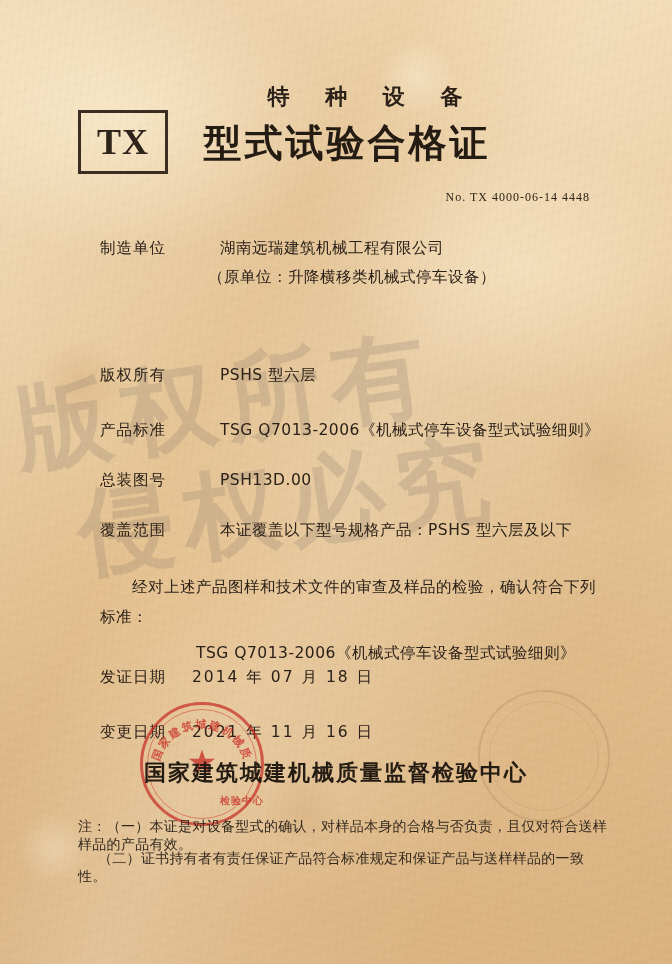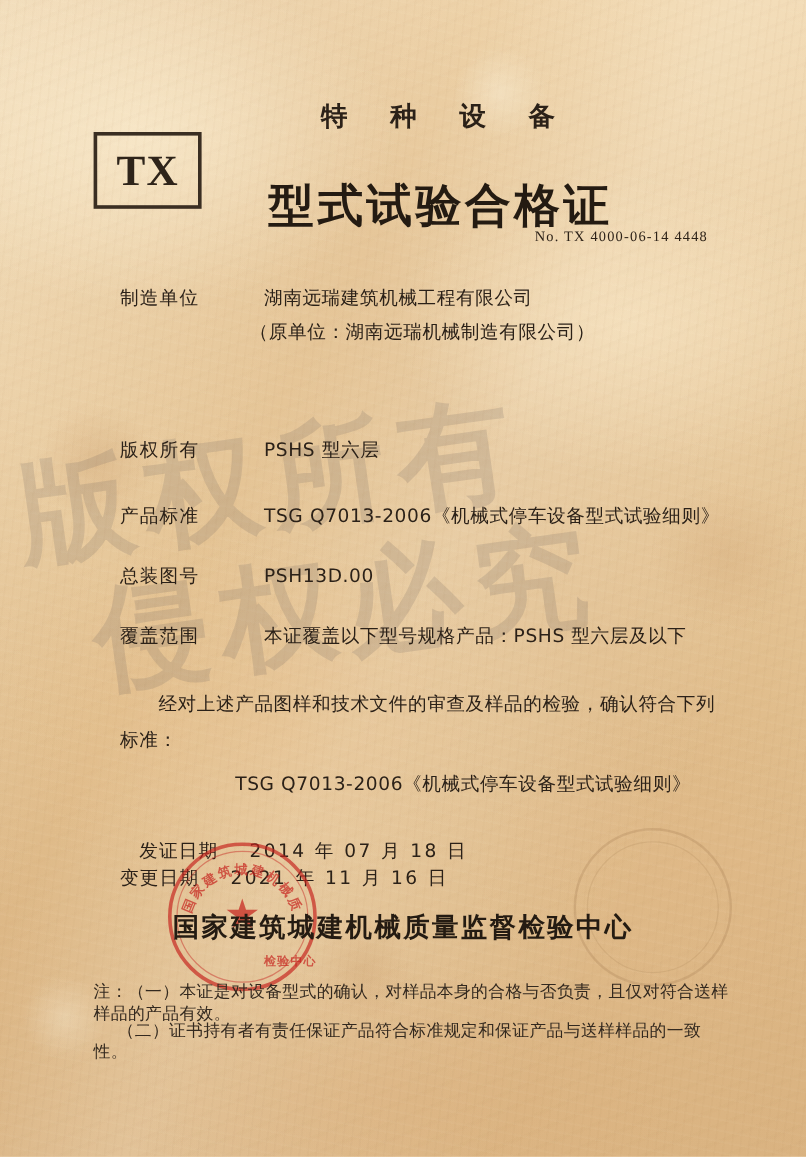--- a/index.html
+++ b/index.html
@@ -102,30 +102,29 @@
     text-align: center;
     font-family: "DejaVu Sans", sans-serif;
     font-weight: bold;
     font-size: 22px;
     letter-spacing: 14px;
     color: #2b2118;
     text-indent: 14px;
   }
   .title-main {
     position: absolute;
-    left: 192px;
+    left: 172px;
     top: 118px;
     width: 350px;
     text-align: center;
     font-family: "DejaVu Sans", sans-serif;
     font-weight: bold;
     font-size: 38px;
     letter-spacing: 3px;
     color: #241b12;
-    margin-top: 28px;
   }
 
   .cert-no {
     position: absolute;
     right: 82px;
     top: 190px;
     font-family: Liberation Serif, serif;
     font-size: 12px;
     letter-spacing: 1px;
     color: #2d2218;
@@ -187,21 +186,21 @@
   }
 
   .date-row {
     position: absolute;
     left: 100px;
     font-family: "DejaVu Sans", sans-serif;
     font-size: 15.5px;
     color: #2b2118;
     letter-spacing: 1px;
   }
-  #row-issue-date  { top: 699px; margin-left: 16px; }
+  #row-issue-date  { top: 667px; }
   #row-change-date { top: 722px; }
   .date-row .d-label { display: inline-block; width: 92px; }
   .date-row .d-value { letter-spacing: 2px; }
 
   .issuer {
     position: absolute;
     left: 0;
     right: 0;
     top: 758px;
     text-align: center;
@@ -314,21 +313,21 @@
   <div class="tx-box">
     <span>TX</span>
   </div>
 
   <div class="title-small">特 种 设 备</div>
   <div class="title-main">型式试验合格证</div>
   <div class="cert-no">No. TX 4000-06-14 4448</div>
 
   <div class="field" id="row-manufacturer">
     <span class="label">制造单位</span><span class="value">湖南远瑞建筑机械工程有限公司</span>
-    <span class="sub">（原单位：湖南远瑞机械制造有限公司）</span>
+    <span class="sub">（原单位：升降横移类机械式停车设备）</span>
   </div>
 
 
   <div class="field" id="row-model">
     <span class="label">版权所有</span><span class="value">PSHS 型六层</span>
   </div>
 
   <div class="field" id="row-standard">
     <span class="label">产品标准</span><span class="value">TSG Q7013-2006《机械式停车设备型式试验细则》</span>
   </div>

